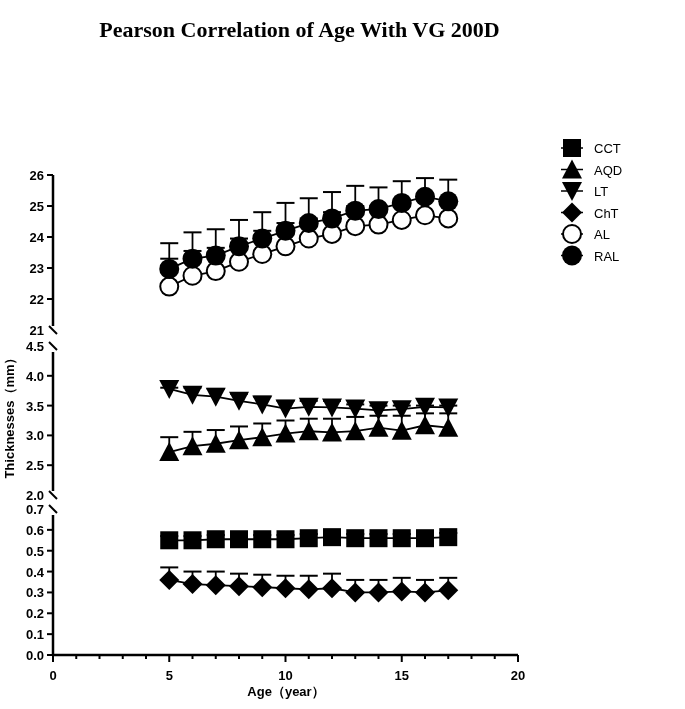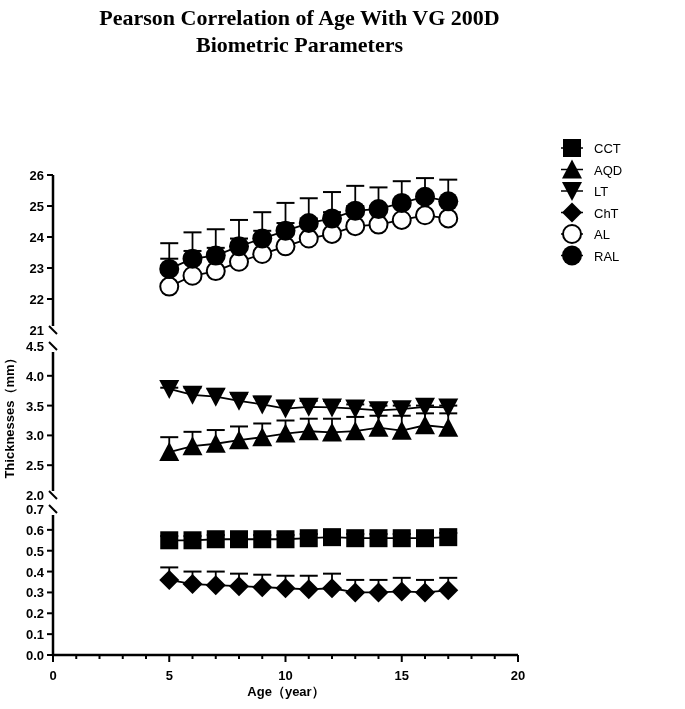--- a/index.html
+++ b/index.html
@@ -1,28 +1,27 @@
 <!DOCTYPE html>
 <html><head>
 <meta charset="utf-8">
 <style>
   html, body { margin:0; padding:0; background:#ffffff; }
   body { width:685px; height:709px; position:relative; overflow:hidden; font-family:"Liberation Sans", sans-serif; color:#000; }
-  #title { position:absolute; left:0; top:4px; width:599px; text-align:center; font-family:"Liberation Serif", serif; font-weight:bold; font-size:22px; line-height:27px; }
+  #title { position:absolute; left:0; top:16px; width:599px; text-align:center; font-family:"Liberation Serif", serif; font-weight:bold; font-size:22px; line-height:27px; }
   #chart { position:absolute; left:0; top:0; }
   .tick-label { font-family:"Liberation Sans", sans-serif; font-weight:bold; font-size:13px; }
   .axis-title { font-family:"Liberation Sans", sans-serif; font-weight:bold; font-size:13px; }
   .legend-label { font-family:"Liberation Sans", sans-serif; font-size:13px; }
 </style>
 </head>
 <body>
 
 <div id="title">
   <div>Pearson Correlation of Age With VG 200D</div>
-  <div>Biometric Parameters</div>
 </div>
 
 <svg id="chart" width="685" height="709" xmlns="http://www.w3.org/2000/svg">
   <g id="axes">
       <line x1="53" y1="515" x2="53" y2="655" stroke="#000" stroke-width="2.5"></line>
       <line x1="47" y1="655" x2="53" y2="655" stroke="#000" stroke-width="2"></line>
       <text x="44" y="660" text-anchor="end" class="tick-label">0.0</text>
       <line x1="47" y1="634.1428571428571" x2="53" y2="634.1428571428571" stroke="#000" stroke-width="2"></line>
       <text x="44" y="639.1428571428571" text-anchor="end" class="tick-label">0.1</text>
       <line x1="47" y1="613.2857142857142" x2="53" y2="613.2857142857142" stroke="#000" stroke-width="2"></line>

